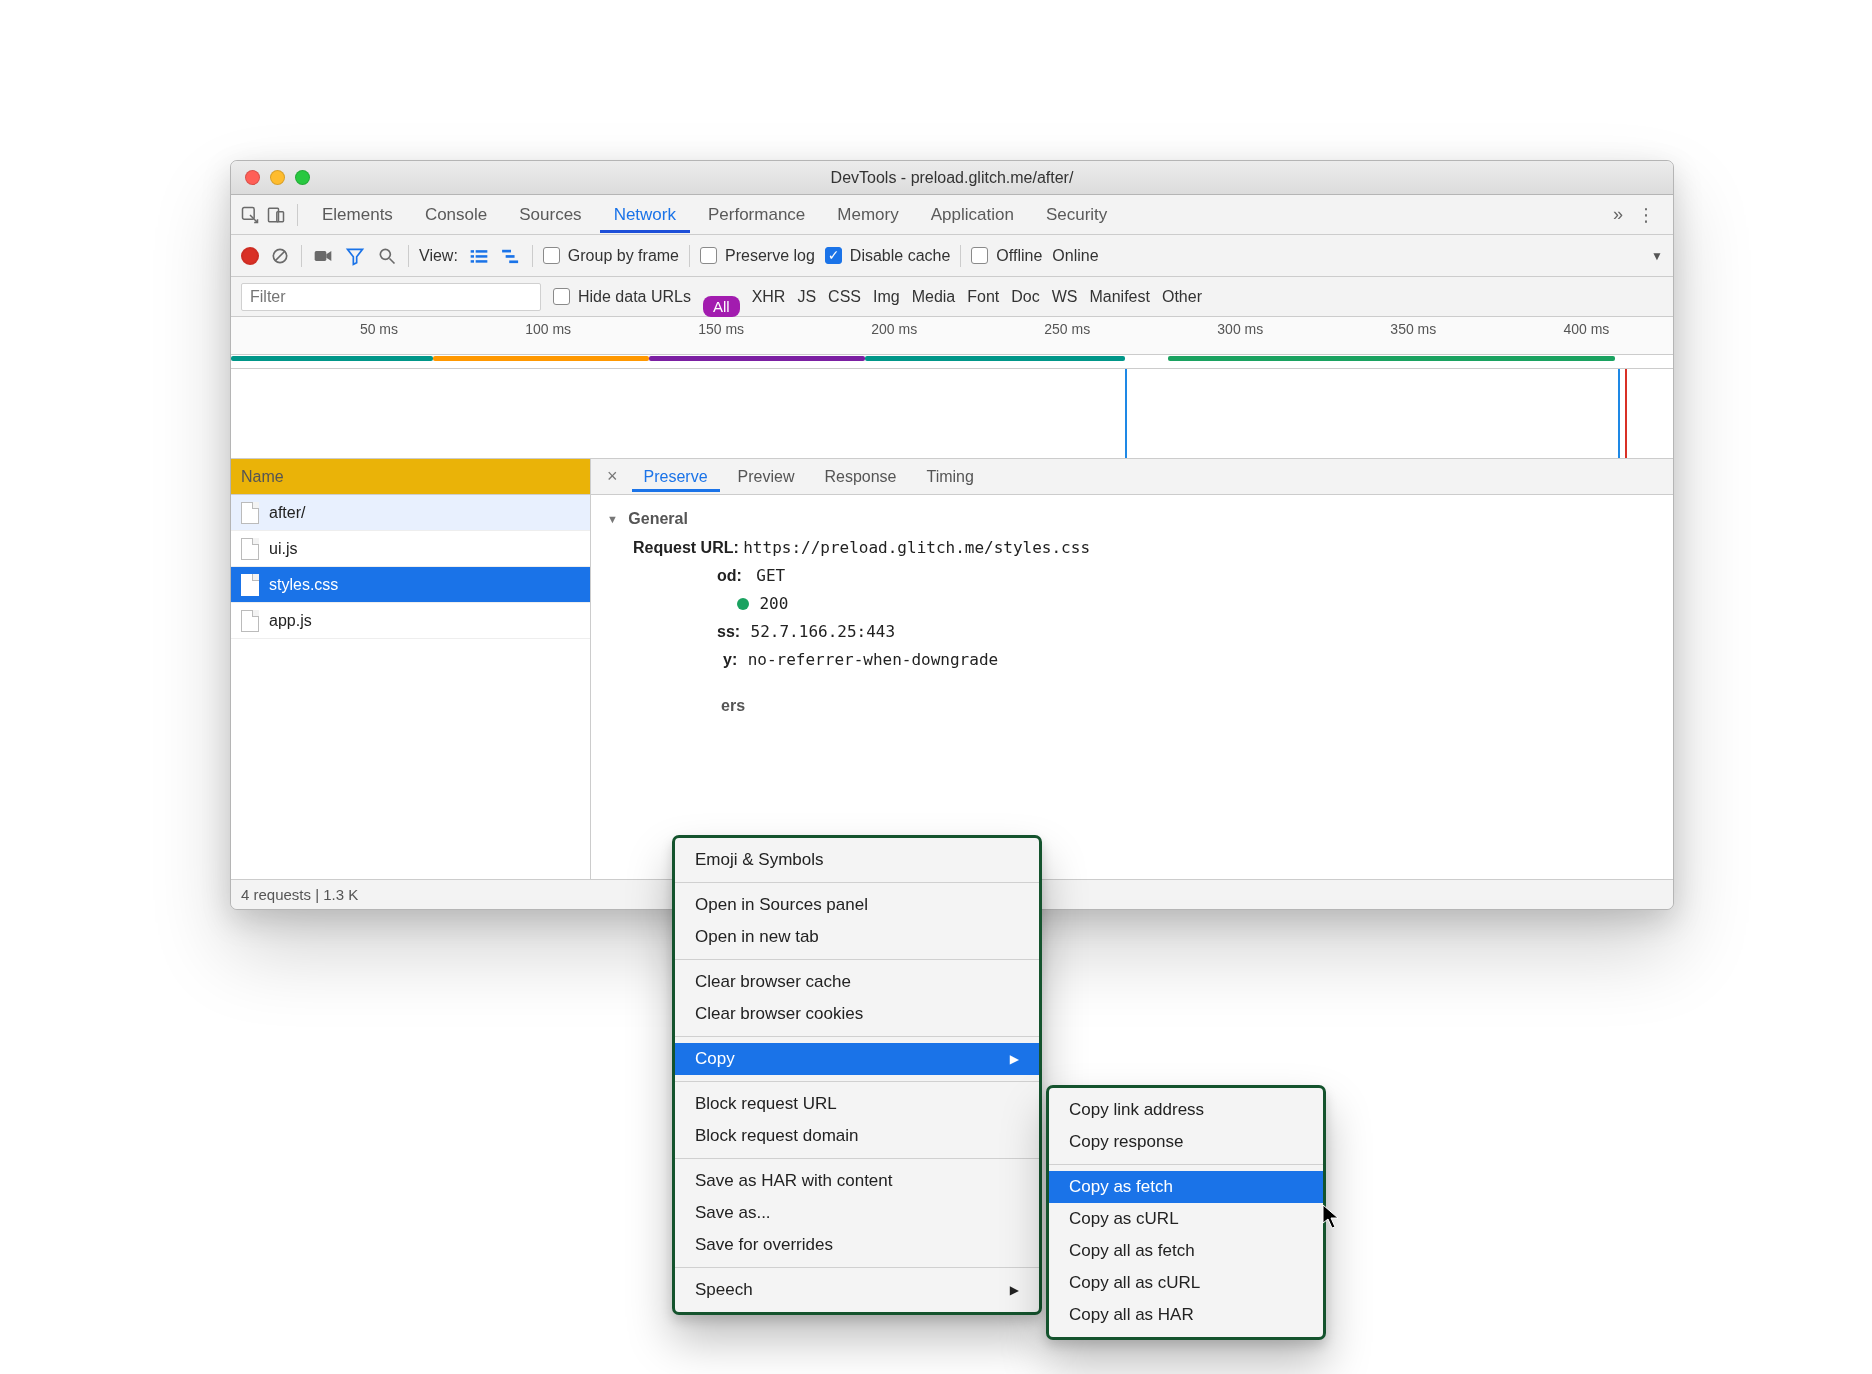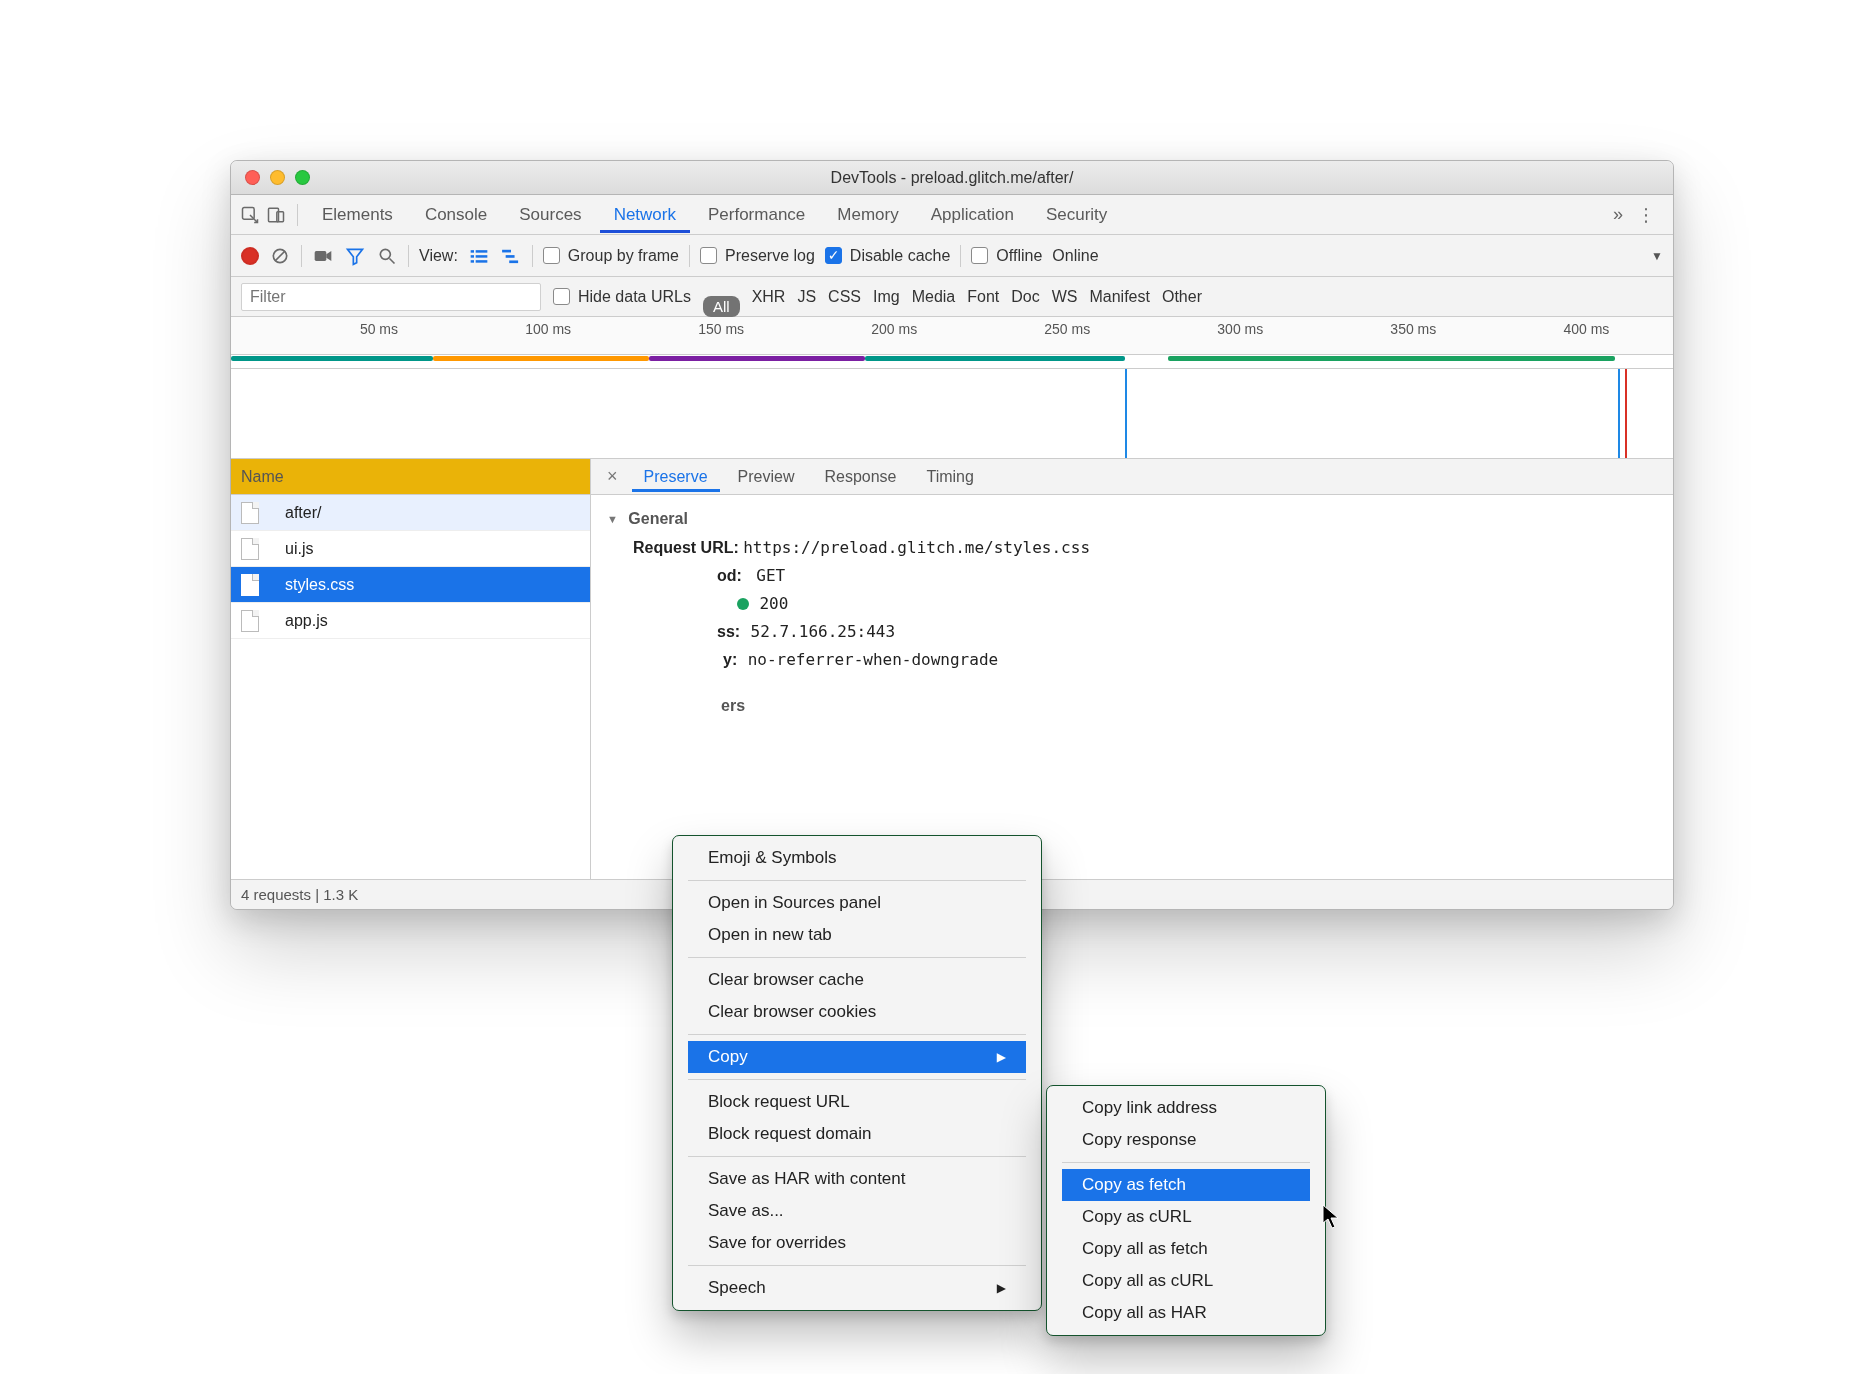--- a/index.html
+++ b/index.html
@@ -67,57 +67,57 @@
   .drop-tri { margin-left:auto; color:#555; font-size:12px;}
   
   .filter-row {
     height: 40px; border-bottom:1px solid #ccc; background:#f3f3f3;
     display:flex; align-items:center; padding:0 10px; gap:12px; font-size:16px; color:#333;
   }
   .filter-input {
     flex: 0 0 300px; height:28px; border:1px solid #d0d0d0; background:#fff; border-radius:2px;
     padding: 0 8px; font: inherit; color:#888;
   }
-  .pill { background:#737373; color:#fff; border-radius:8px; padding:2px 10px; font-size:15px;margin-top:19px;}
+  .pill { background:#a21caf; color:#fff; border-radius:8px; padding:2px 10px; font-size:15px;margin-top:19px;}
   .ftype { color:#333; }
   
   .timeline { height: 38px; border-bottom:1px solid #ccc; background:#fafafa; position:relative; font-size:14px; color:#555;}
   .tick { position:absolute; top:4px; transform:translateX(-100%); padding-right:6px;}
   .timeline-bars { height: 14px; border-bottom:1px solid #ccc; position:relative; background:#fff;}
   .bar { position:absolute; top:1px; height:5px; border-radius:2px;}
   .empty-strip { height: 90px; border-bottom:1px solid #ccc; background:#fff; position:relative;}
   .empty-strip .marker { position:absolute; top:0; bottom:0; width:2px;}
   
   .body-split { display:flex; height: 420px; background:#fff; }
   .name-pane { width: 360px; border-right:1px solid #ccc; display:flex; flex-direction:column; }
   .pane-header { height:36px; border-bottom:1px solid #ccc; display:flex; align-items:center; padding:0 10px; font-size:16px; color:#555; background:#eab308;}
   .req-list { flex:1; overflow:hidden; }
-  .req-row { height:36px; display:flex; align-items:center; gap:26px; padding:0 10px; font-size:16px; border-bottom:1px solid #eee;}
+  .req-row { height:36px; display:flex; align-items:center; gap:10px; padding:0 10px; font-size:16px; border-bottom:1px solid #eee;}
   .req-row .file-ic { width:18px; height:22px; border:1px solid #bbb; background:#fff; position:relative;}
   .req-row .file-ic::after{content:""; position:absolute; right:-1px; top:-1px; width:6px; height:6px; background:#f3f3f3; border-left:1px solid #bbb; border-bottom:1px solid #bbb;}
   .req-row.sel { background:#1a73e8; color:#fff;}
   .detail-pane { flex:1; display:flex; flex-direction:column; }
   .detail-tabs { height:36px; border-bottom:1px solid #ccc; display:flex; align-items:center; gap:6px; padding:0 8px; font-size:16px; color:#555; background:#f3f3f3;}
   .detail-tabs .close-x { font-size:18px; color:#777; padding:0 8px;}
   .dtab { padding:6px 12px;}
   .dtab.active { color:#1a73e8; border-bottom:3px solid #1a73e8; padding-bottom:3px;}
   .detail-body { padding: 10px 16px; font-size:16px; line-height:28px; overflow:hidden;}
   .section-hdr { font-weight:600; color:#555; }
   .tri { display:inline-block; transform:translateY(-1px); margin-right:6px; color:#777; font-size:11px;}
   .kv { padding-left: 26px; }
   .kv b { font-weight:700; }
   .mono { font-family: Menlo, Consolas, monospace; }
   .dot200 { display:inline-block; width:12px; height:12px; background:#1aa260; border-radius:50%; margin-right:6px; transform:translateY(1px);}
   
   .statusbar { height:30px; border-top:1px solid #ccc; background:#f3f3f3; display:flex; align-items:center; padding:0 10px; font-size:15px; color:#555; border-radius:0 0 7px 7px;}
   
   .ctx {
-    position:absolute; background:#f4f4f4; border:1px solid #14532d; border-radius:7px;
+    position:absolute; background:#f4f4f4; border:3px solid #14532d; border-radius:7px;
     box-shadow: 0 25px 45px rgba(0,0,0,0.25), 0 6px 12px rgba(0,0,0,0.15);
-    font-size:17px; color:#222; padding: 6px 15px;
+    font-size:17px; color:#222; padding: 6px 0;
     min-width: 370px;
   }
   .ctx .item { padding: 6px 20px; display:flex; align-items:center; justify-content:space-between;}
   .ctx .item.hi { background:#1a73e8; color:#fff; }
   .ctx hr { border:none; border-top:1px solid #d0d0d0; margin:6px 0;}
   .submenu-arrow { font-size:12px;}
   .sub { min-width: 280px; }
   .cursor {
     position:absolute; width:20px; height:26px; pointer-events:none;
   }

